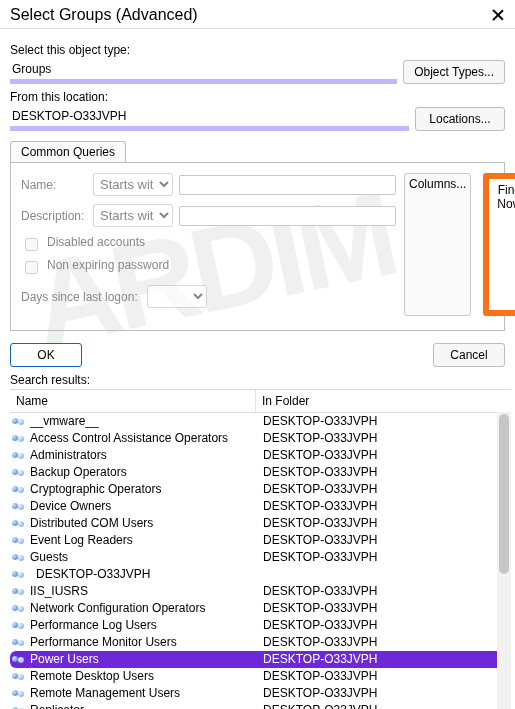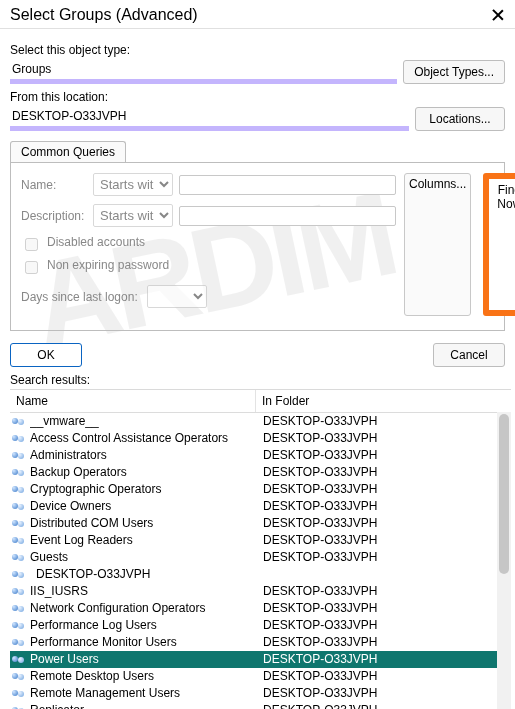--- a/index.html
+++ b/index.html
@@ -91,21 +91,21 @@
   .list-wrap { margin: 0 4px 0 10px; border-top: 1px solid #dadada; position: relative; }
   .list-header {
     display:flex; font-size:12px; border-bottom:1px solid #dcdcdc;
     background:#fff;
   }
   .list-header .col { padding:4px 6px; }
   .col-name { width: 246px; border-right:1px solid #e3e3e3; }
   .col-folder { flex:1; }
   .list-body { height: 310px; overflow-y: auto; font-size: 12px; }
   .lrow { display:flex; align-items:center; height:17px; line-height:17px; cursor:default; }
-  .lrow.selected { background:#0f766e; color:#fff; }
+  .lrow.selected { background:#6d28d9; color:#fff;border-radius:6px; }
   .lrow .ic {
     width:16px; height:14px; margin:0 3px 0 1px; position:relative; flex:0 0 auto;
   }
   .lrow .ic::before{
     content:""; position:absolute; left:1px; top:3px;
     width:6px; height:6px; border-radius:50%;
     background: radial-gradient(circle at 30% 30%, #cfe5ff, #3a79c8);
   }
   .lrow .ic::after{
     content:""; position:absolute; left:7px; top:4px;

